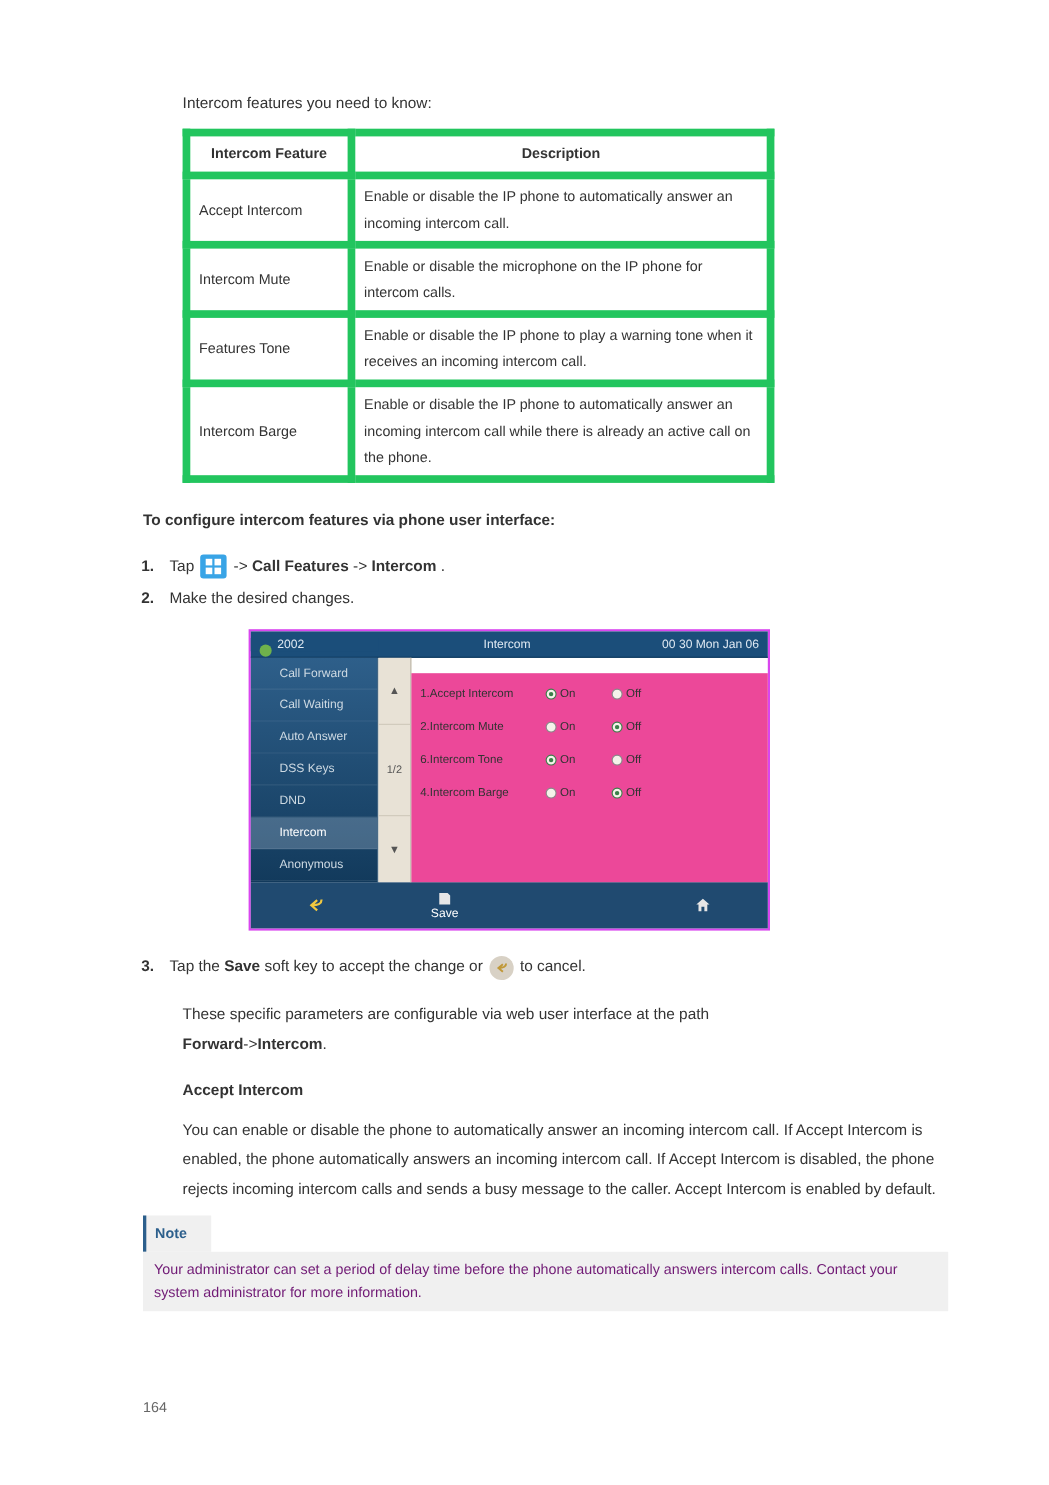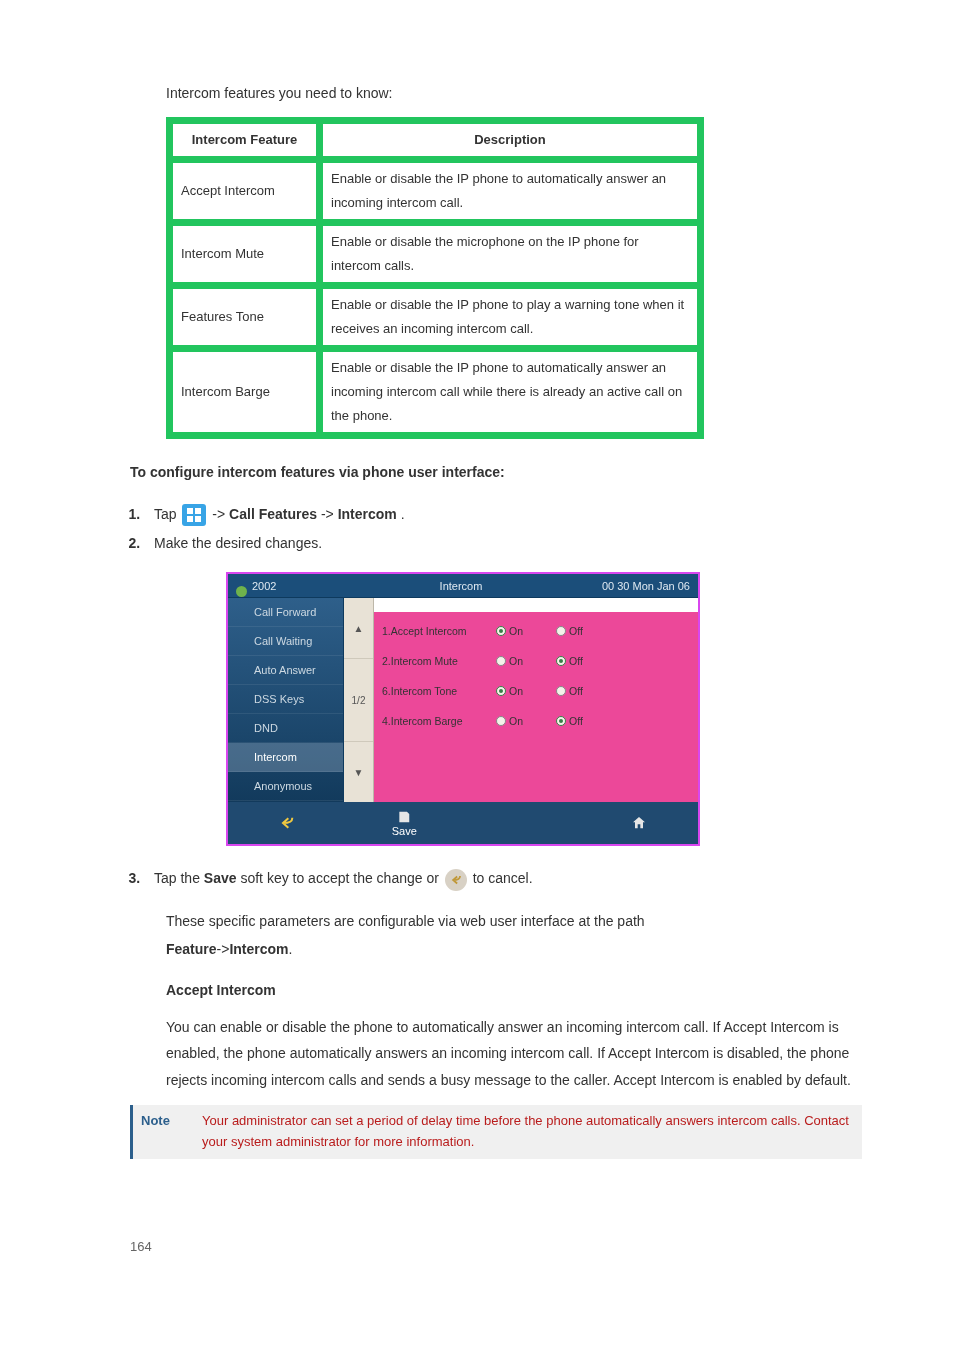--- a/index.html
+++ b/index.html
@@ -158,34 +158,35 @@
     color: #fff;
     font-size: 11px;
   }
   .ss-bottom .seg { flex:1; display:flex; flex-direction:column; align-items:center; justify-content:center; gap:1px;}
   
   .note {
     display: flex;
     margin-top: 12px;
     font-size: 13px;
     line-height: 1.6;
+    flex-direction: column;
   }
   .note .label {
     width: 62px;
     font-weight: 700;
     color: #2c5f8c;
     background: #f0f0f0;
     border-left: 3px solid #2c5f8c;
     padding: 6px 6px 6px 8px;
   }
   .note .body {
     flex: 1;
     background: #f0f0f0;
     padding: 6px 10px;
-    color: #b91c1c;
+    color: #701a75;
   }
   .page-num { font-size: 13px; color: #666; margin-top: 80px;}
 </style>
 </head>
 <body>
 
 <div class="page">
 
 
   <div class="text-block indent">Intercom features you need to know:</div>
@@ -337,21 +338,21 @@
         <svg viewBox="0 0 24 24" fill="none" stroke="#c09838" stroke-width="3">
             <path d="M14 6 L7 12 L14 18 M7 12 C 16 12 19 10 19 5"></path>
           </svg>
       </span>
       <span> to cancel.</span>
     </li>
   </ol>
 
   <div class="text-block indent">These specific parameters are configurable via web user interface at the path</div>
   <div class="text-block indent" style="margin-top:-8px">
-    <span class="bold">Feature</span><span>-&gt;</span><span class="bold">Intercom</span><span>.</span>
+    <span class="bold">Forward</span><span>-&gt;</span><span class="bold">Intercom</span><span>.</span>
   </div>
 
   <div class="text-block bold indent" style="margin-top:14px">Accept Intercom</div>
 
   <div class="text-block indent">You can enable or disable the phone to automatically answer an incoming intercom call. If Accept Intercom is enabled, the phone automatically answers an incoming intercom call. If Accept Intercom is disabled, the phone rejects incoming intercom calls and sends a busy message to the caller. Accept Intercom is enabled by default.</div>
 
   <div class="note">
     <div class="label">Note</div>
     <div class="body">Your administrator can set a period of delay time before the phone automatically answers intercom calls. Contact your system administrator for more information.</div>
   </div>

